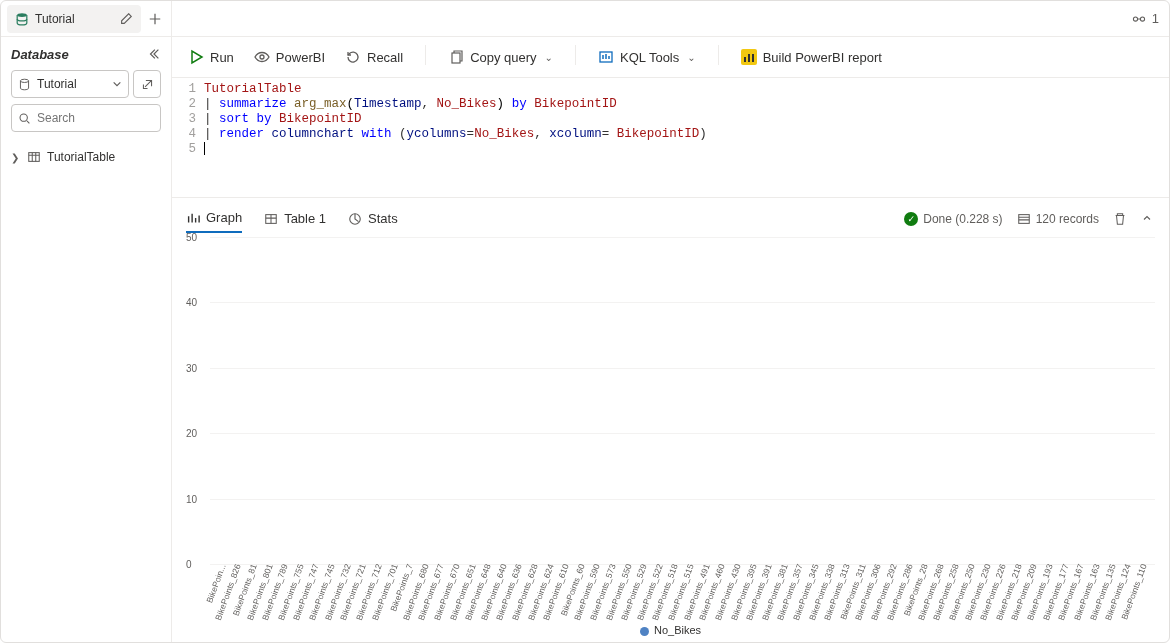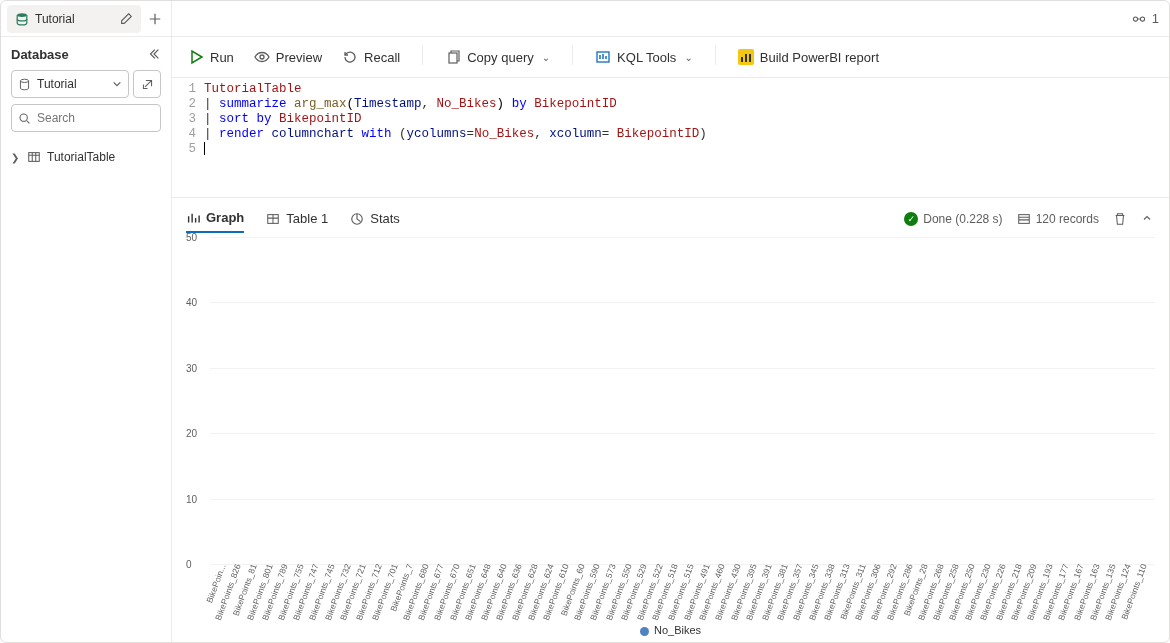--- a/index.html
+++ b/index.html
@@ -41,21 +41,21 @@
   .db-tab .edit { width: 14px; height: 14px; color: #605e5c; }
   .tab-add {
     width: 28px; height: 28px;
     display: flex; align-items: center; justify-content: center;
     color: #605e5c; cursor: pointer;
   }
   .sidebar-section {
     padding: 10px 10px 6px 10px;
   }
   .sb-header {
-    display: flex; align-items: flex-start; justify-content: space-between;
+    display: flex; align-items: flex-start; justify-content: space-between; font-style: italic;
   }
   .sb-header .title { font-weight: 600; font-size: 13px; }
   .sb-header .chev { color: #605e5c; }
   .db-select {
     display: flex; gap: 4px; margin-top: 8px;
   }
   .select-box {
     flex: 1;
     border: 1px solid #c8c6c4;
     border-radius: 4px;
@@ -148,21 +148,21 @@
   .tok-paren { color: #000; }
   .cursor { display:inline-block; width:1px; height:13px; background:#000; vertical-align:middle; }
 
   
   .restabs {
     display: flex; align-items: center;
     padding: 6px 14px 0 14px;
     gap: 22px; font-size: 13px;
   }
   .restab { display:flex; align-items:center; gap:6px; padding: 6px 0; color:#323130; cursor:pointer; }
-  .restab.active { border-bottom: 2px solid #0f6cbd; font-weight:700; }
+  .restab.active { border-bottom: 2px solid #0f6cbd; font-weight:400; }
   .restabs .spacer { flex:1; }
   .status { display:flex; align-items:center; gap:14px; color:#605e5c; font-size:12px; }
   .status .dot { width:14px; height:14px; border-radius:50%; background:#107c10; display:flex; align-items:center; justify-content:center; color:#fff; font-size:9px; }
   .status .icon-sm { width:14px; height:14px; color:#605e5c; }
 
   
   .chart-wrap { flex:1; position:relative; padding: 4px 14px 0 14px; display:flex; flex-direction:column; }
   .plot { flex:1; position:relative; }
   .yaxis-tick { position:absolute; left:0; font-size:10px; color:#605e5c; transform:translateY(-50%); }
   .grid-line { position:absolute; left:24px; right:0; height:1px; background:#f3f2f1; }
@@ -289,21 +289,21 @@
             </span>
           <span>Run</span>
         </div>
         <div class="tbtn">
           <span class="ticon">
               <svg viewBox="0 0 16 16" width="16" height="16">
                 <path d="M1 8s2.5-4.5 7-4.5S15 8 15 8s-2.5 4.5-7 4.5S1 8 1 8z" fill="none" stroke="#605e5c" stroke-width="1.3"></path>
                 <circle cx="8" cy="8" r="2" fill="none" stroke="#605e5c" stroke-width="1.3"></circle>
               </svg>
             </span>
-          <span>Preview</span>
+          <span>PowerBI</span>
         </div>
         <div class="tbtn">
           <span class="ticon">
               <svg viewBox="0 0 16 16" width="16" height="16">
                 <path d="M3 8a5 5 0 1 0 1.5-3.5L3 6" fill="none" stroke="#605e5c" stroke-width="1.3"></path>
                 <path d="M3 3v3h3" fill="none" stroke="#605e5c" stroke-width="1.3"></path>
               </svg>
             </span>
           <span>Recall</span>
         </div>

